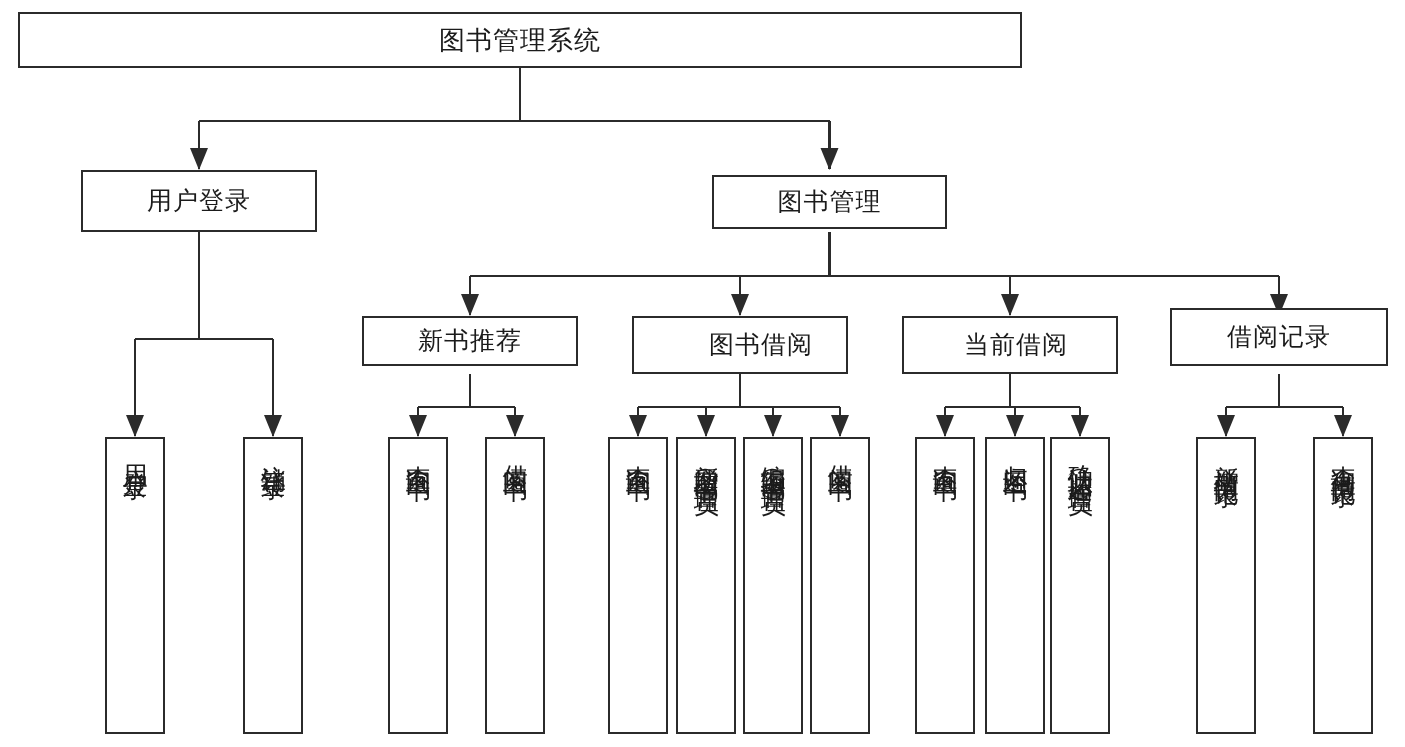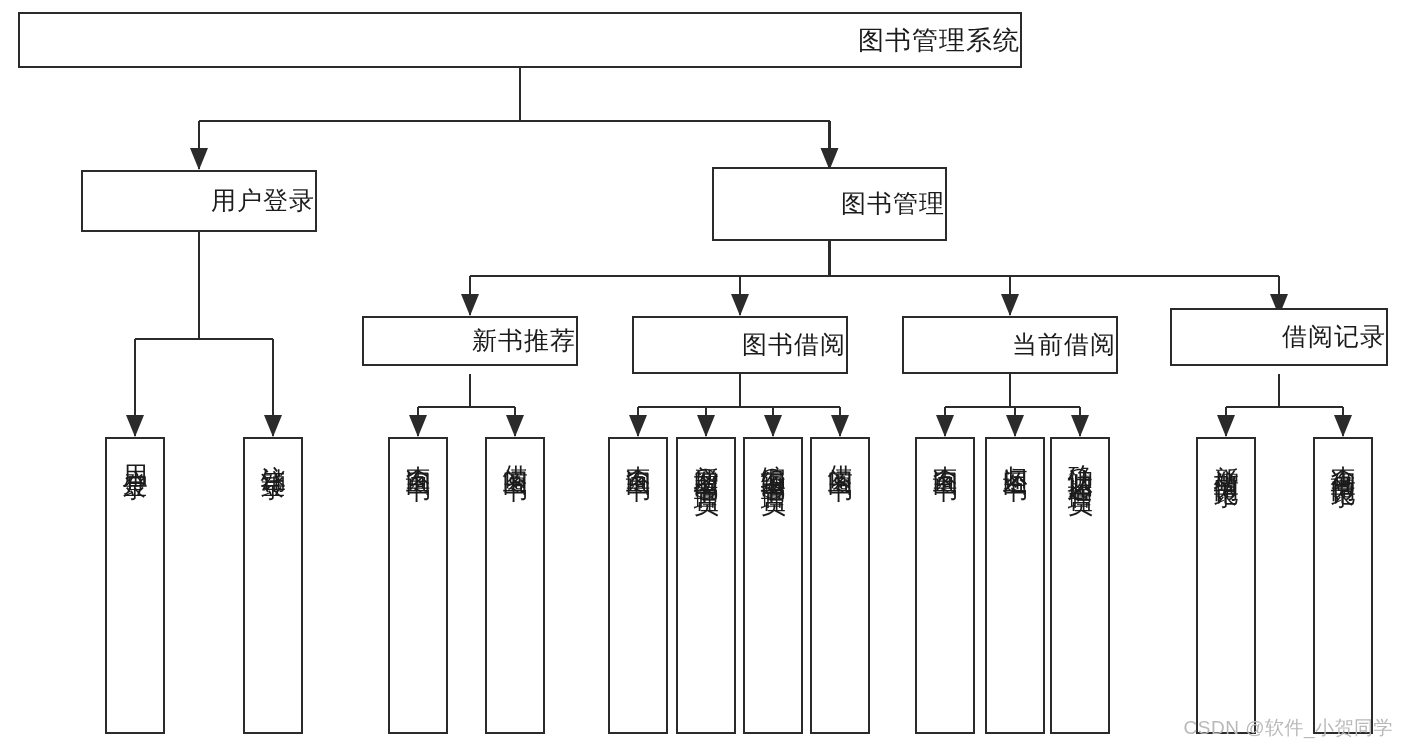--- a/index.html
+++ b/index.html
@@ -25,21 +25,21 @@
     height: 747px;
     pointer-events: none;
   }
   .node {
     position: absolute;
     box-sizing: border-box;
     background: #ffffff;
     border: 2.5px solid #2b2b2b;
     display: flex;
     align-items: center;
-    justify-content: flex-end;
+    justify-content: center;
     color: #1b1b1b;
     line-height: 1.18;
   }
   .node .label {
     display: block;
     text-align: center;
     white-space: pre;
   }
   .node.horiz .label {
     font-size: 25px;
@@ -129,21 +129,21 @@
       <path d="M 1334 415 L 1352 415 L 1343 437 Z" fill="#2b2b2b"></path>
     </svg>
 
   <div id="nodes">
       <div class="node horiz root" style="left: 18px; top: 12px; width: 1004px; height: 56px;">
         <span class="label">图书管理系统</span>
       </div>
       <div class="node horiz" style="left: 81px; top: 170px; width: 236px; height: 62px;">
         <span class="label">用户登录</span>
       </div>
-      <div class="node horiz" style="left: 712px; top: 167px; width: 235px; height: 74px;">
+      <div class="node horiz" style="left: 712px; top: 175px; width: 235px; height: 54px;">
         <span class="label">图书管理</span>
       </div>
       <div class="node horiz" style="left: 362px; top: 316px; width: 216px; height: 50px;">
         <span class="label">新书推荐</span>
       </div>
       <div class="node horiz" style="left: 632px; top: 316px; width: 216px; height: 58px; padding-left: 42px;">
         <span class="label">图书借阅</span>
       </div>
       <div class="node horiz" style="left: 902px; top: 316px; width: 216px; height: 58px; padding-left: 12px;">
         <span class="label">当前借阅</span>
@@ -185,14 +185,13 @@
         <span class="label">确认归还（管理员）</span>
       </div>
       <div class="node vert" style="left: 1196px; top: 437px; width: 60px; height: 297px;">
         <span class="label">新增借阅记录</span>
       </div>
       <div class="node vert" style="left: 1313px; top: 437px; width: 60px; height: 297px;">
         <span class="label">查询借阅记录</span>
       </div>
     </div>
 
-  <div id="watermark">CSDN @软件_小贺同学</div>
 </div>
 
 </body></html>

